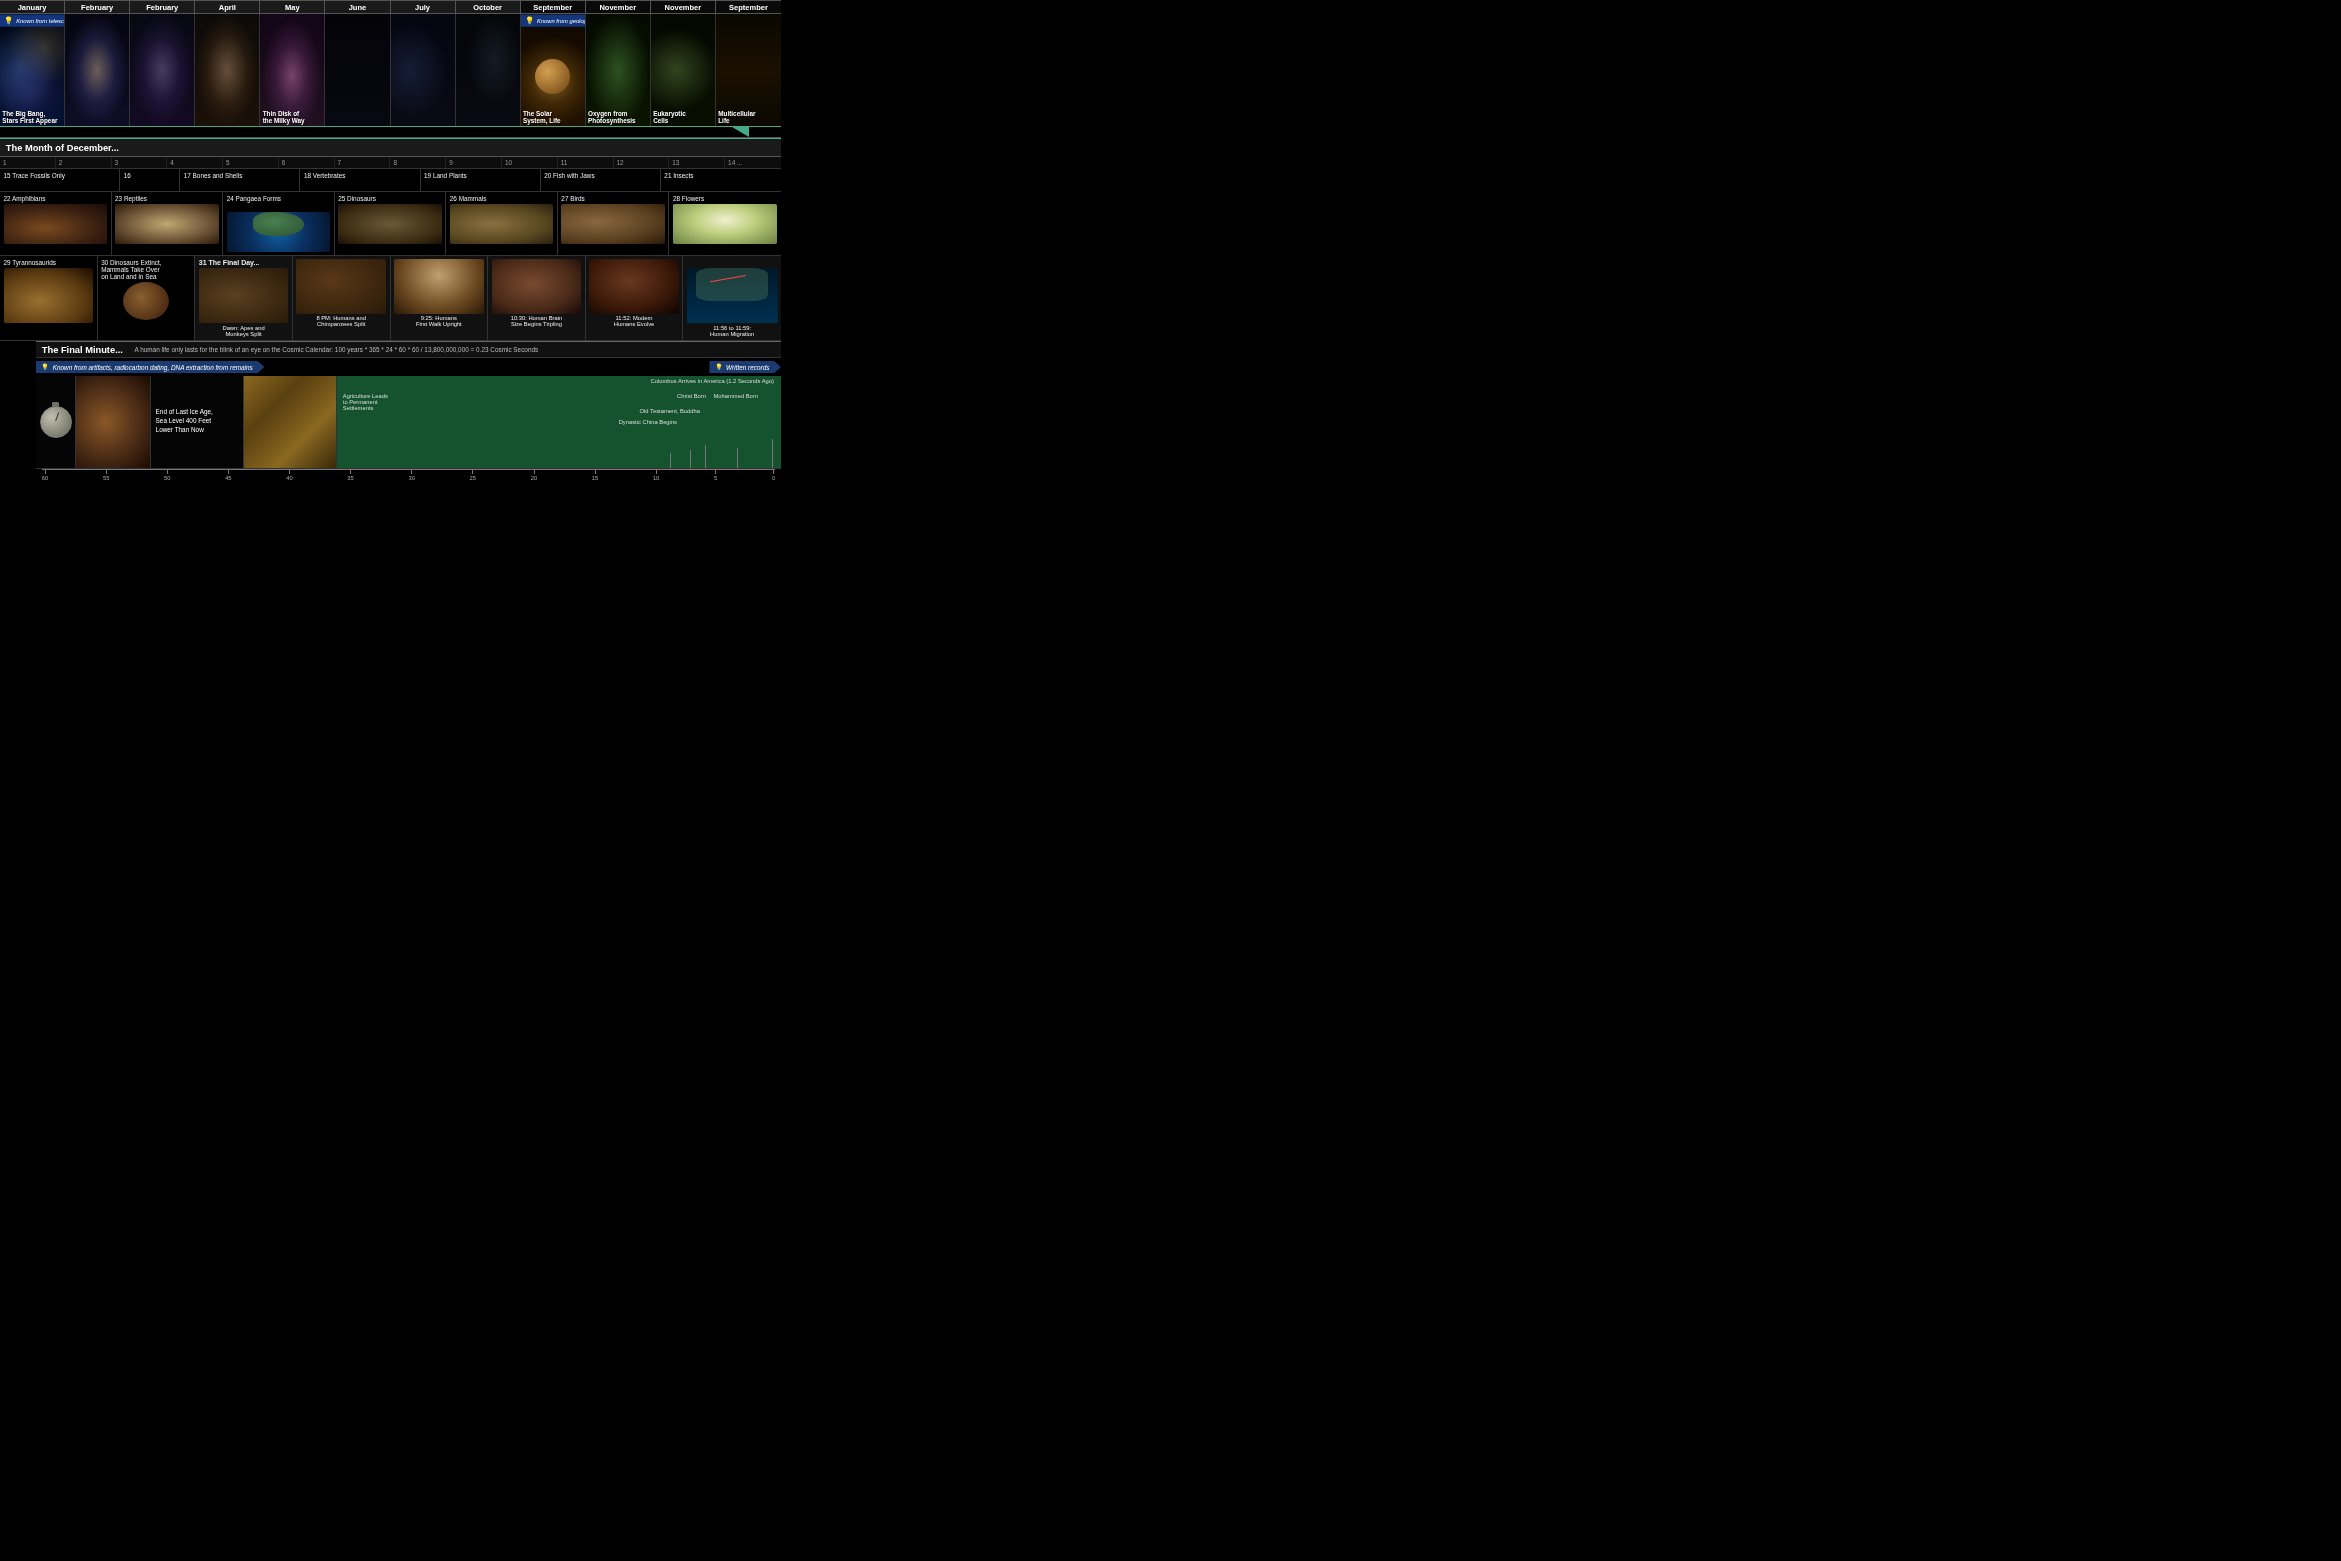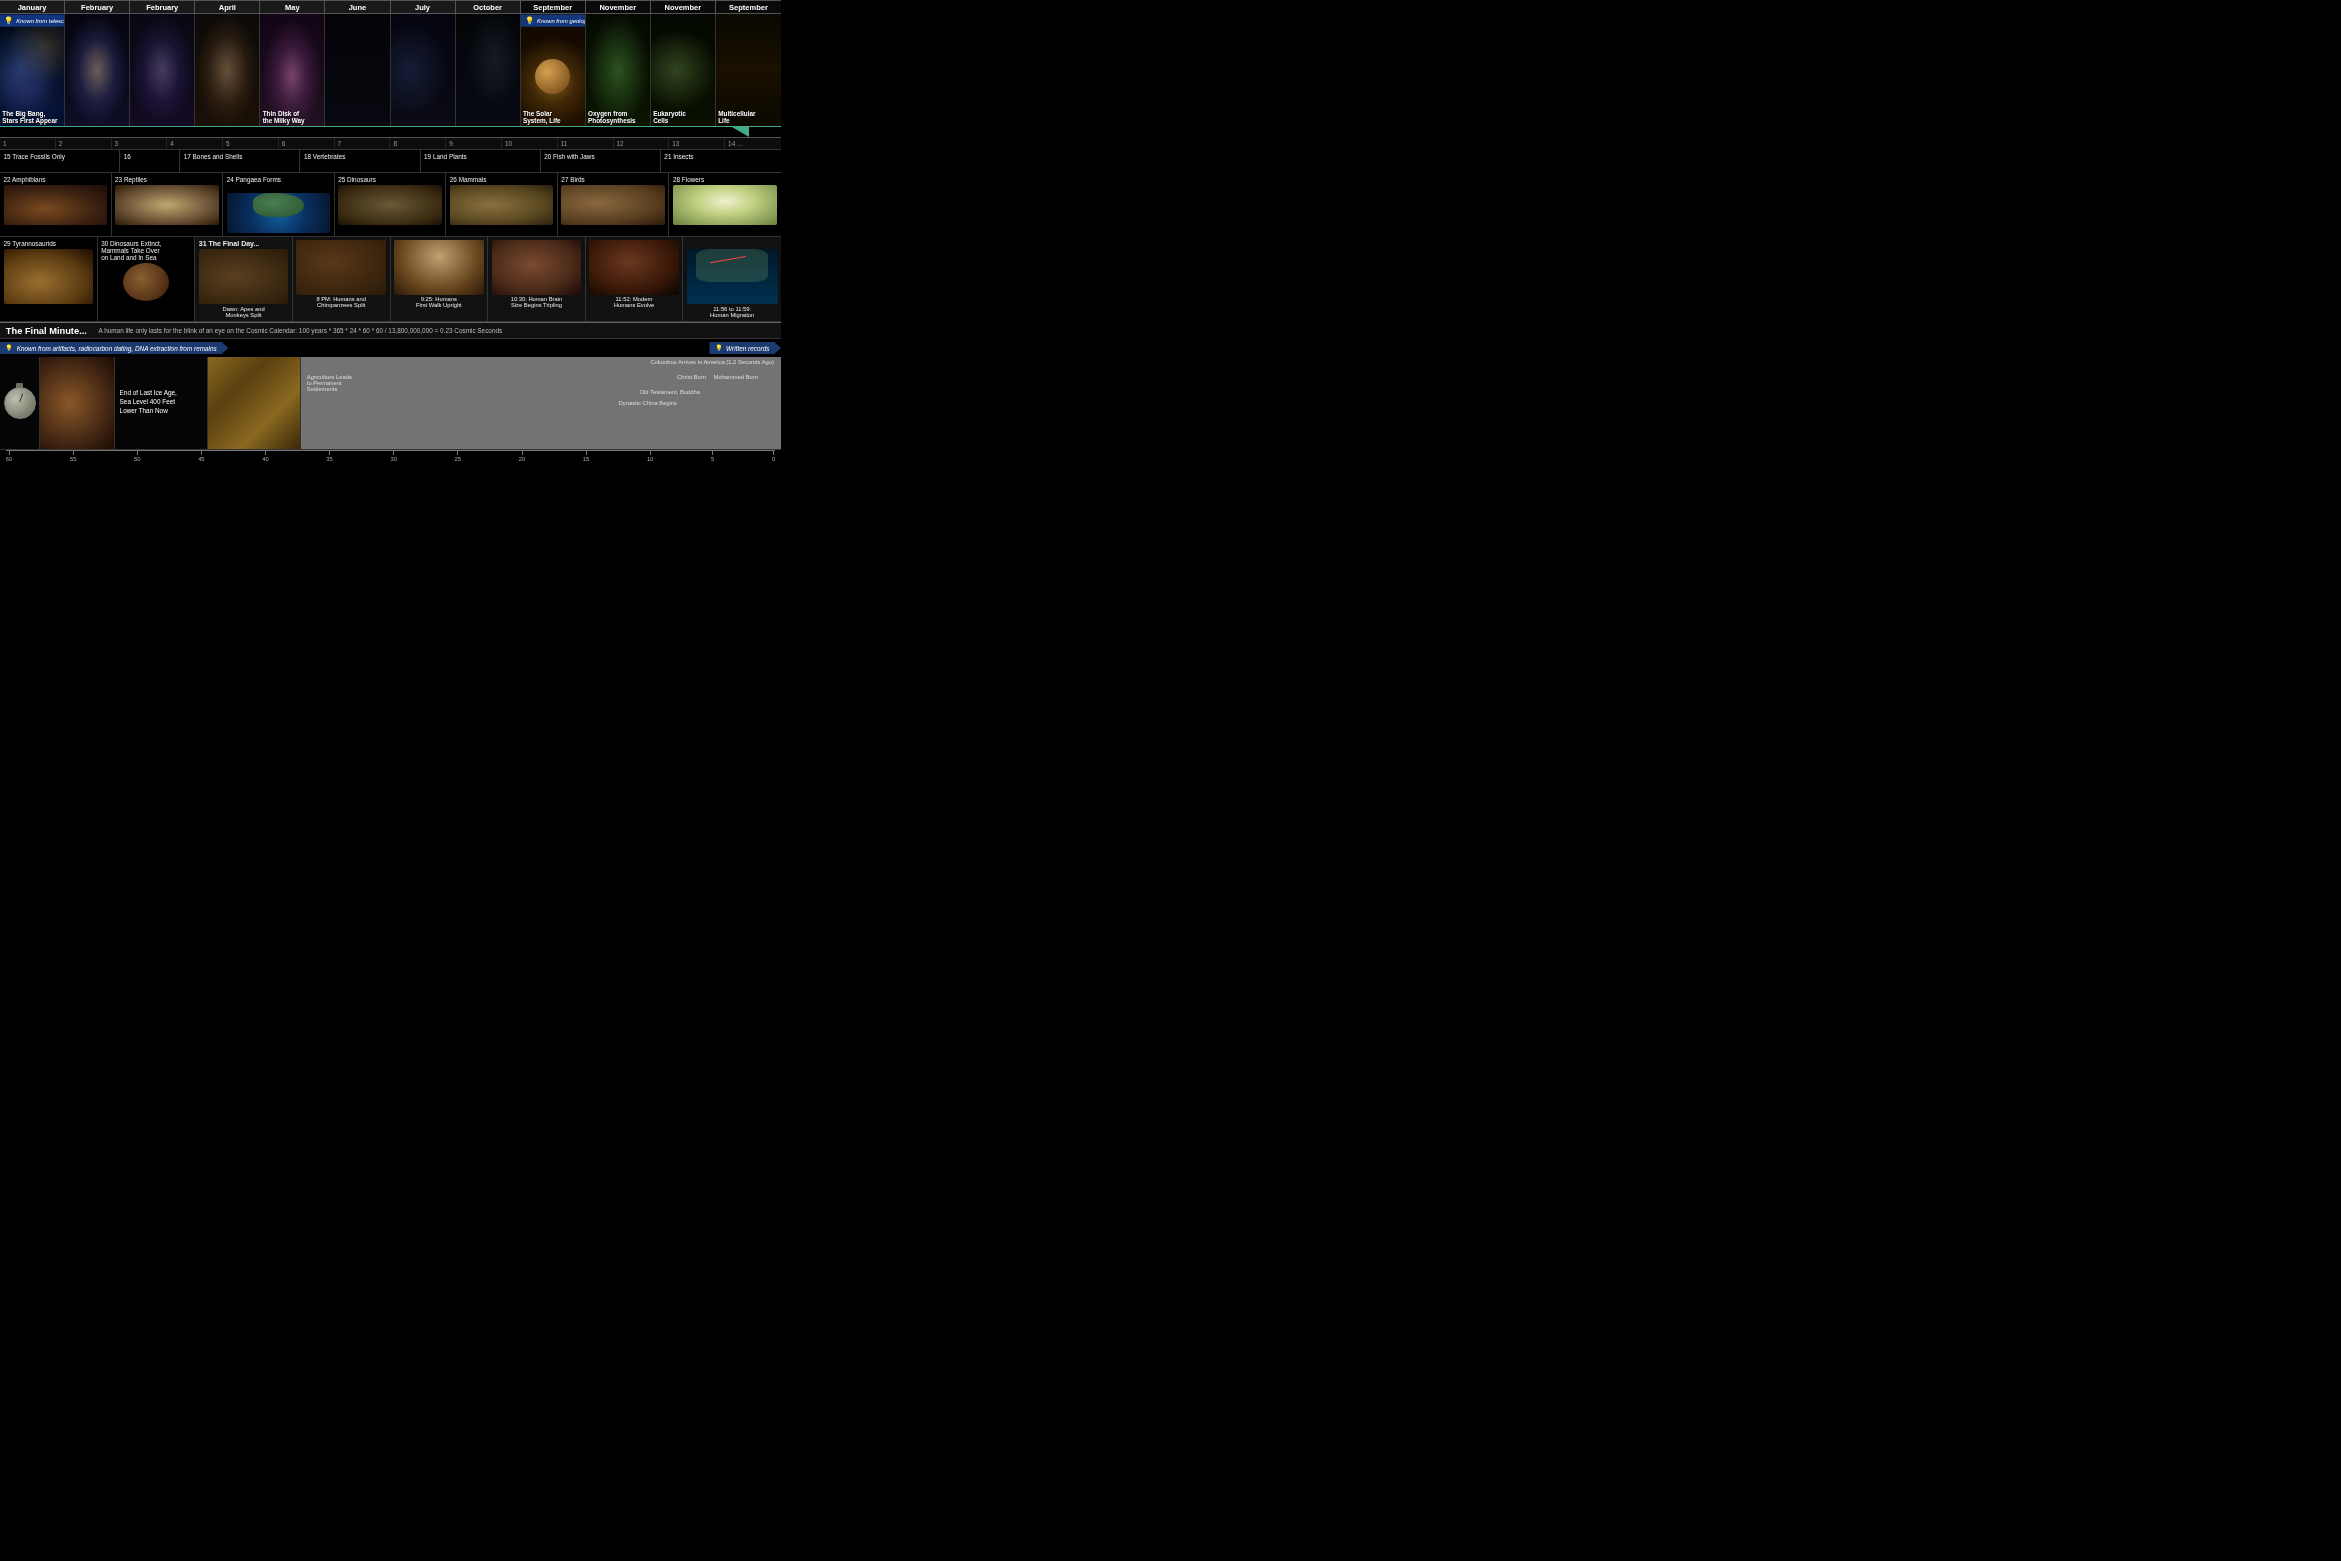--- a/index.html
+++ b/index.html
@@ -207,21 +207,22 @@
     .dcell:last-child { border-right: none; }
     .dcell .cimg {
       width: 100%;
       height: 38px;
       margin-top: 2.3px;
       border-radius: 1.2px;
     }
 
     
     .final-section {
-      background: #737373;
+      background: #14532d;
+      margin-left: 36px;
     }
     .final-top {
       display: flex;
       align-items: center;
       gap: 11.6px;
       padding: 2.9px 5.8px;
       background: #111;
       border-top: 1.2px solid #666;
       border-bottom: 0.6px solid #333;
     }
@@ -325,20 +326,21 @@
       <div style="position:absolute; bottom:2.3px; left:2.3px; font-size:6.4px; color:#fff; font-weight:bold; text-shadow:0.6px 0.6px 1.2px #000;">Multicellular<br>Life</div>
     </div>
   </div>
 
   <div style="display:flex; justify-content:flex-end; background:#000; padding-right:0;">
     <div style="width:17.3px; height:0; border-left:17.3px solid transparent; border-right:0px solid transparent; border-top:10.4px solid #4a8; margin-right:32px;"></div>
   </div>
 
   <div style="background:#000; border-top:0.6px solid #555;">
 
+    <div class="december-header">The Month of December...</div>
 
     <div class="dec-numbers-row">
       <div class="dec-num">1</div>
       <div class="dec-num">2</div>
       <div class="dec-num">3</div>
       <div class="dec-num">4</div>
       <div class="dec-num">5</div>
       <div class="dec-num">6</div>
       <div class="dec-num">7</div>
       <div class="dec-num">8</div>

